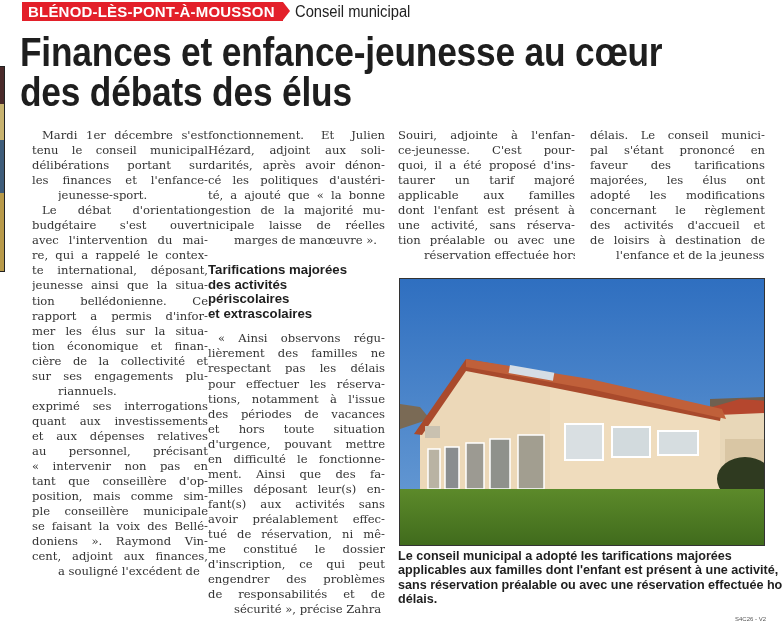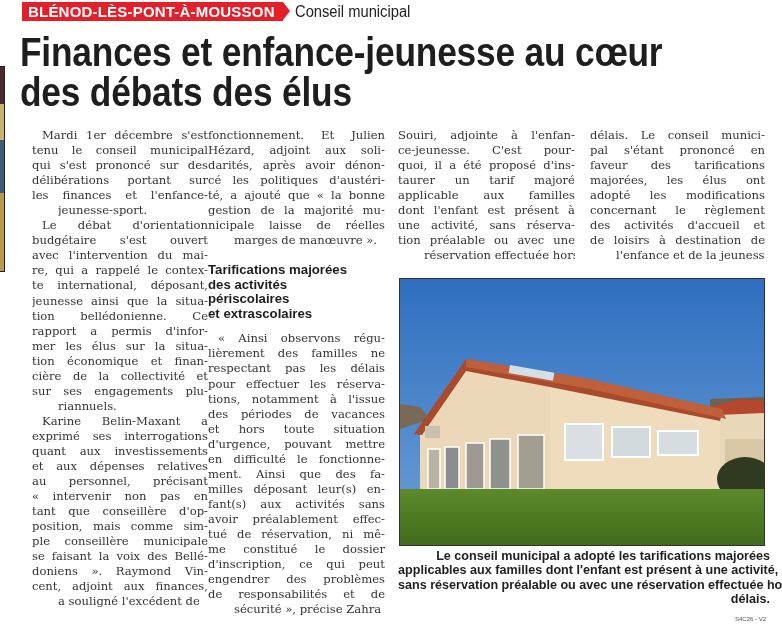--- a/index.html
+++ b/index.html
@@ -65,21 +65,21 @@
     left:399px; top:278px; width:366px; height:268px; overflow:hidden;
     border:1px solid #333; box-sizing:border-box;
   }
   .photo svg { display:block; }
 
   
   .caption {
     left:398px; top:549px; width:372px; font-family:"Liberation Sans",sans-serif;
     font-weight:bold; font-size:12.6px; line-height:14.4px; color:#1f1f1f;
   }
-  .caption span { display:block; white-space:nowrap;text-align:right; }
+  .caption span { display:block; white-space:nowrap; }
 
   .code {
     left:720px; top:616px; width:46px; text-align:right;
     font-family:"Liberation Sans",sans-serif; font-size:6px; color:#555;
   }
 </style>
 </head>
 <body>
 
 <div class="abs left-strip-img"></div>
@@ -90,38 +90,36 @@
 </div>
 
 <div class="abs headline">
   <div>Finances et enfance-jeunesse au cœur</div>
   <div>des débats des élus</div>
 </div>
 
 <div class="col col1" id="c1">
     <span class="line indent">Mardi 1er décembre s'est</span>
     <span class="line">tenu le conseil municipal</span>
-    <span class="line">qui s'est prononcé sur des</span>
     <span class="line">délibérations portant sur</span>
     <span class="line">les finances et l'enfance-</span>
     <span class="line last">jeunesse-sport.</span>
     <span class="line indent">Le débat d'orientation</span>
     <span class="line">budgétaire s'est ouvert</span>
     <span class="line">avec l'intervention du mai-</span>
     <span class="line">re, qui a rappelé le contex-</span>
     <span class="line">te international, déposant,</span>
     <span class="line">jeunesse ainsi que la situa-</span>
     <span class="line">tion bellédonienne. Ce</span>
     <span class="line">rapport a permis d'infor-</span>
     <span class="line">mer les élus sur la situa-</span>
     <span class="line">tion économique et finan-</span>
     <span class="line">cière de la collectivité et</span>
     <span class="line">sur ses engagements plu-</span>
     <span class="line last">riannuels.</span>
-    <span class="line indent">Karine Belin-Maxant a</span>
     <span class="line">exprimé ses interrogations</span>
     <span class="line">quant aux investissements</span>
     <span class="line">et aux dépenses relatives</span>
     <span class="line">au personnel, précisant</span>
     <span class="line">« intervenir non pas en</span>
     <span class="line">tant que conseillère d'op-</span>
     <span class="line">position, mais comme sim-</span>
     <span class="line">ple conseillère municipale</span>
     <span class="line">se faisant la voix des Bellé-</span>
     <span class="line">doniens ». Raymond Vin-</span>

